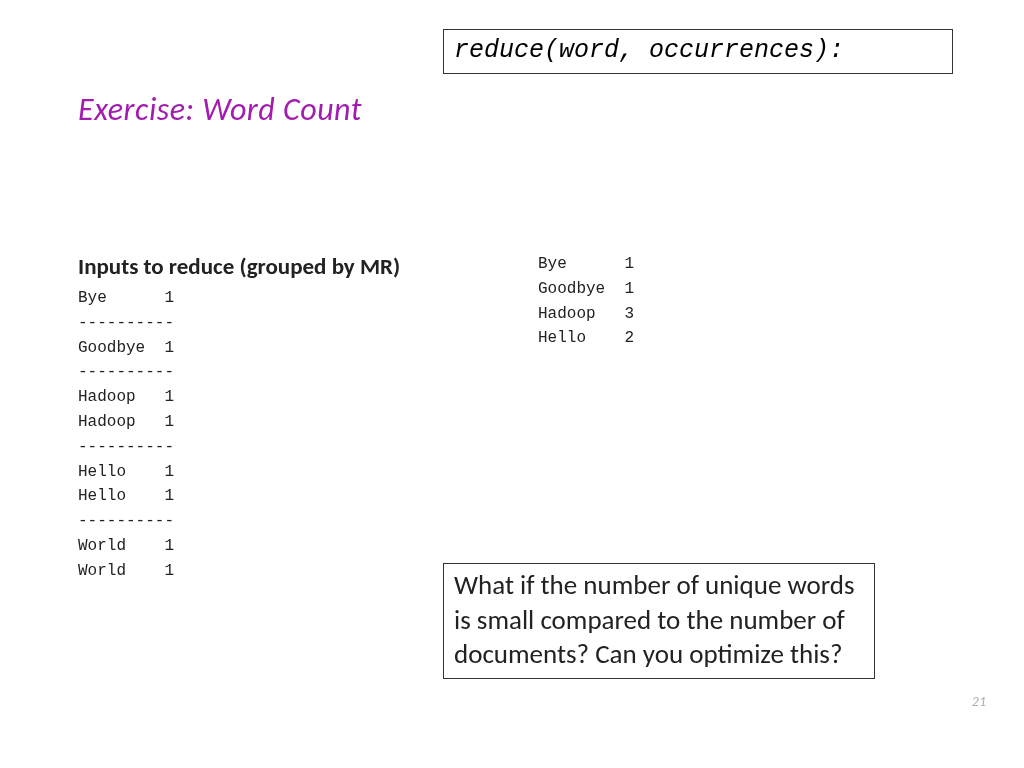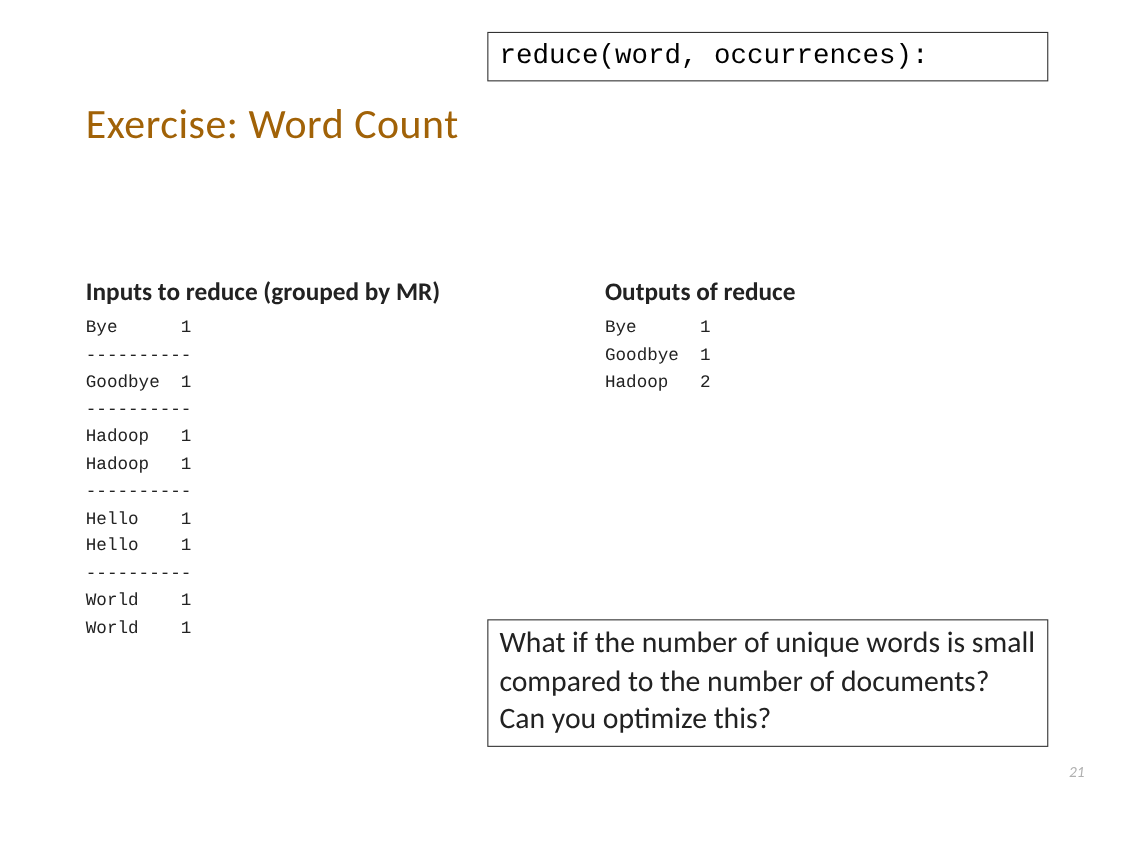--- a/index.html
+++ b/index.html
@@ -12,44 +12,46 @@
       height: 768px;
       background: white;
       font-family: "Segoe UI", Calibri, Arial, sans-serif;
       position: relative;
       overflow: hidden;
     }
     .title {
       position: absolute;
       left: 78px;
       top: 90px;
-      font-size: 38px;
+      font-size: 32px;
       font-weight: 300;
-      color: #a16207;
+      color: #a21caf;
       letter-spacing: 0.5px;
+      font-style: italic;
     }
     .code-box {
       position: absolute;
       left: 443px;
       top: 29px;
       width: 510px;
       border: 1.5px solid #333;
       padding: 5px 10px;
       font-family: "Courier New", monospace;
       font-size: 25px;
       line-height: 1.3;
       background: white;
+      font-style: italic;
     }
     .columns {
       position: absolute;
       top: 252px;
       left: 78px;
       right: 60px;
       display: flex;
-      gap: 52px;
+      gap: 40px;
     }
     .col-left {
       flex: 0 0 420px;
     }
     .col-right {
       flex: 1;
     }
     .col-header {
       font-weight: bold;
       font-size: 23px;
@@ -62,21 +64,21 @@
       line-height: 1.55;
       color: #222;
     }
     .row {
       white-space: pre;
     }
     .question-box {
       position: absolute;
       left: 443px;
       top: 563px;
-      width: 510px;
+      width: 432px;
       border: 1.5px solid #333;
       padding: 4px 10px 6px 10px;
       font-size: 27px;
       line-height: 1.28;
       font-family: "Segoe UI", Calibri, Arial, sans-serif;
       color: #222;
     }
     .page-number {
       position: absolute;
       right: 38px;
@@ -107,24 +109,24 @@
         <div class="row">Hadoop   1</div>
         <div class="row">----------</div>
         <div class="row">Hello    1</div>
         <div class="row">Hello    1</div>
         <div class="row">----------</div>
         <div class="row">World    1</div>
         <div class="row">World    1</div>
       </div>
   </div>
   <div class="col-right">
-    <div class="col-header">Outputs of reduce</div>
     <div class="mono-block" id="outputs-block">
         <div class="row">Bye      1</div>
         <div class="row">Goodbye  1</div>
-        <div class="row">Hadoop   2</div>
+        <div class="row">Hadoop   3</div>
+        <div class="row">Hello    2</div>
       </div>
   </div>
 </div>
 
 <div class="question-box">What if the number of unique words is small compared to the number of documents? Can you optimize this?</div>
 
 <div class="page-number">21</div>
 
 </body></html>

